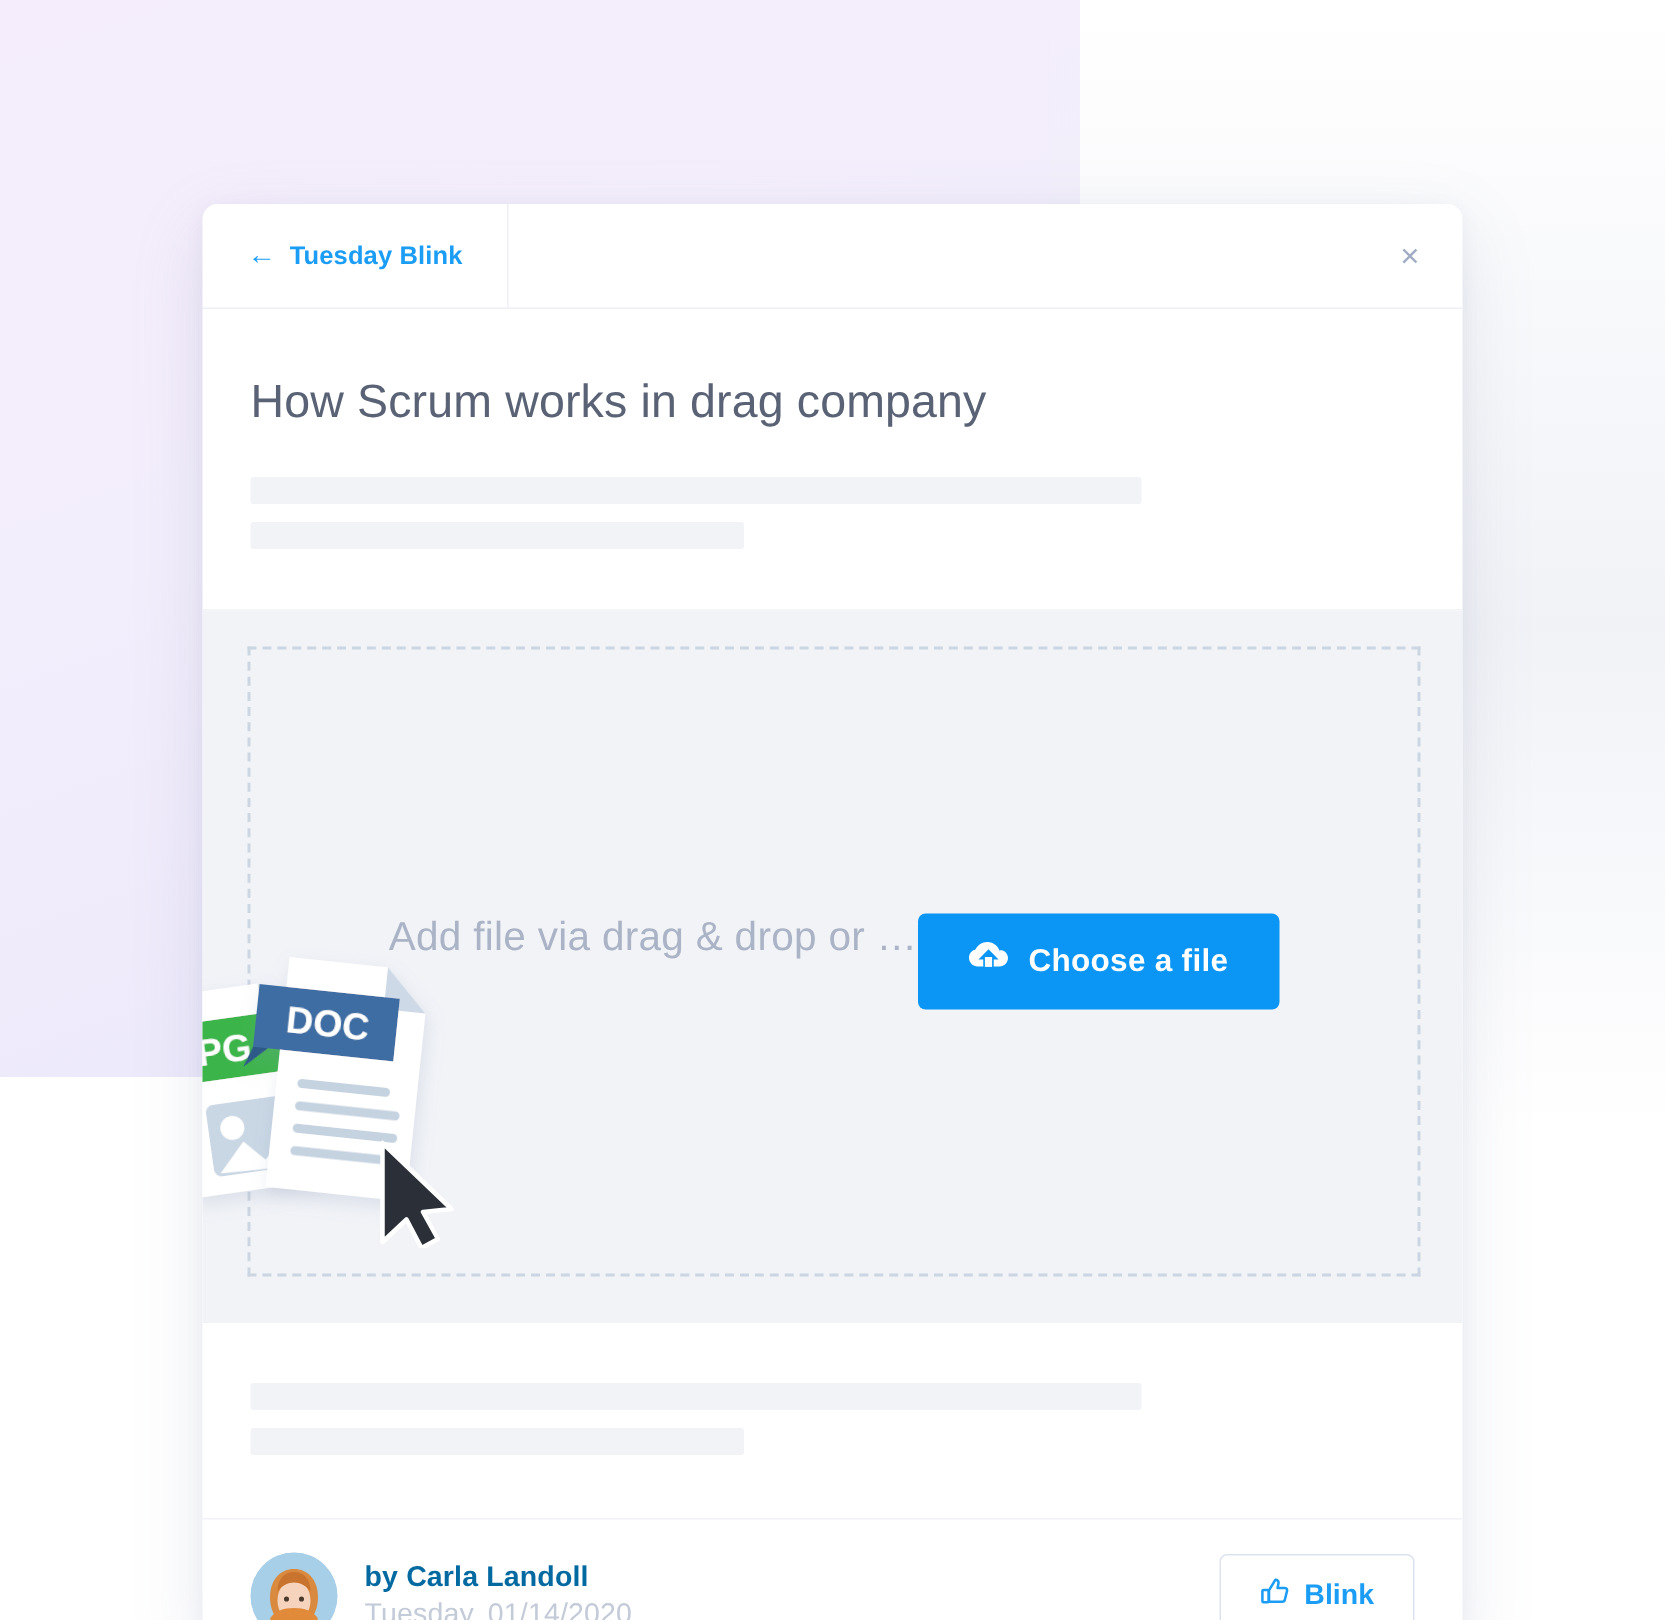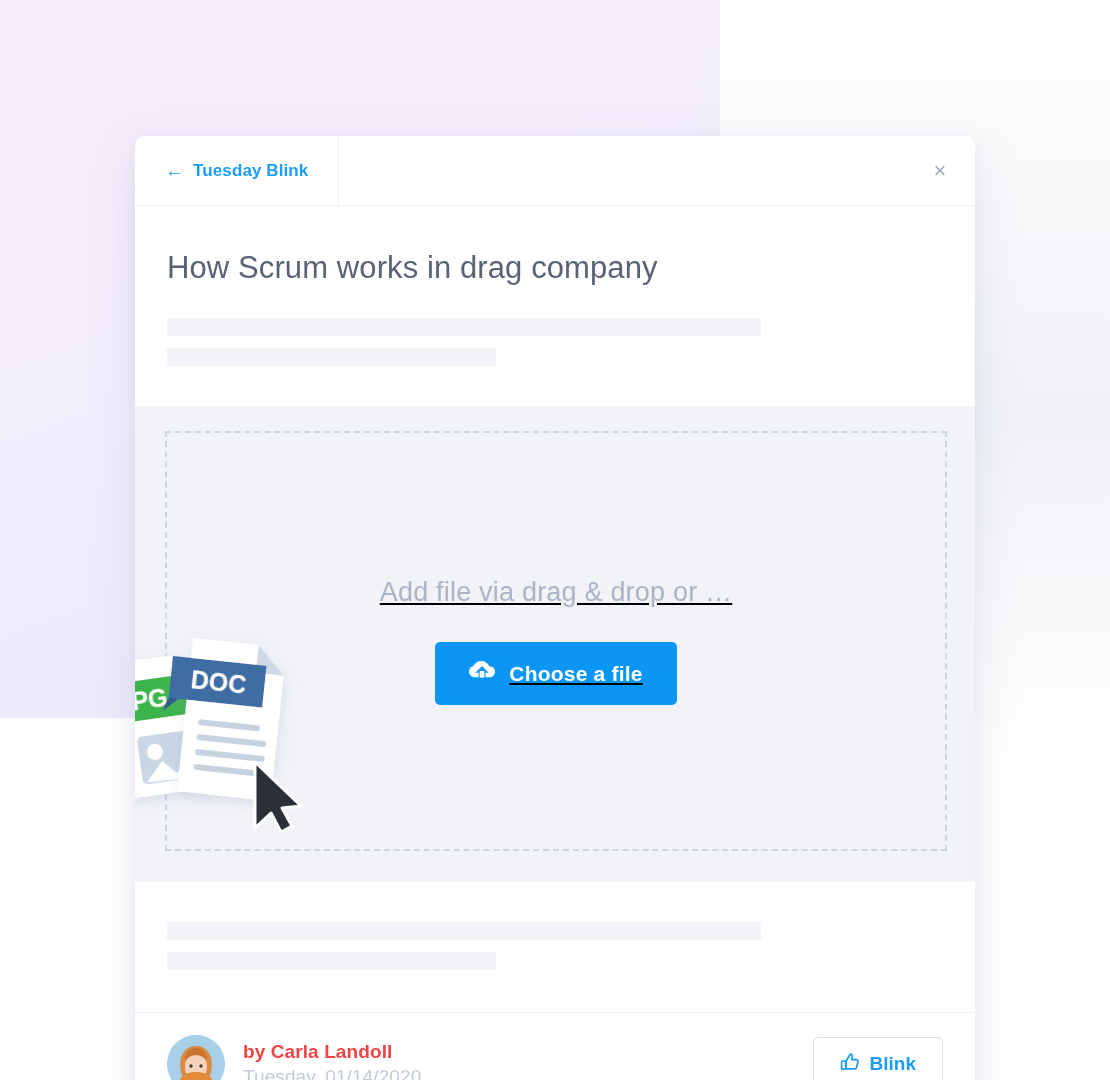--- a/index.html
+++ b/index.html
@@ -120,24 +120,23 @@
   .dropzone-panel {
     background: #f1f3f7;
     padding: 24px 28px 31px 30px;
     position: relative;
   }
 
   .dropzone {
     border: 2px dashed #ccd6e2;
     height: 420px;
     display: flex;
-    flex-direction: column;
+    flex-direction: row;
     align-items: center;
     justify-content: center;
-    text-decoration: underline;
   }
 
   .dropzone-text {
     font-size: 27px;
     color: #aab4c6;
     letter-spacing: 0.2px;
     margin-bottom: 34px;
   }
 
   .choose-btn {
@@ -187,21 +186,21 @@
     flex-shrink: 0;
     background: #a8cfe8;
     position: relative;
   }
 
   .byline { margin-left: 18px; }
 
   .author {
     font-size: 19px;
     font-weight: bold;
-    color: #ef4444;
+    color: #0369a1;
     letter-spacing: 0.1px;
   }
 
   .date {
     font-size: 19px;
     color: #c3cad8;
     margin-top: 3px;
     letter-spacing: 0.1px;
   }
 

